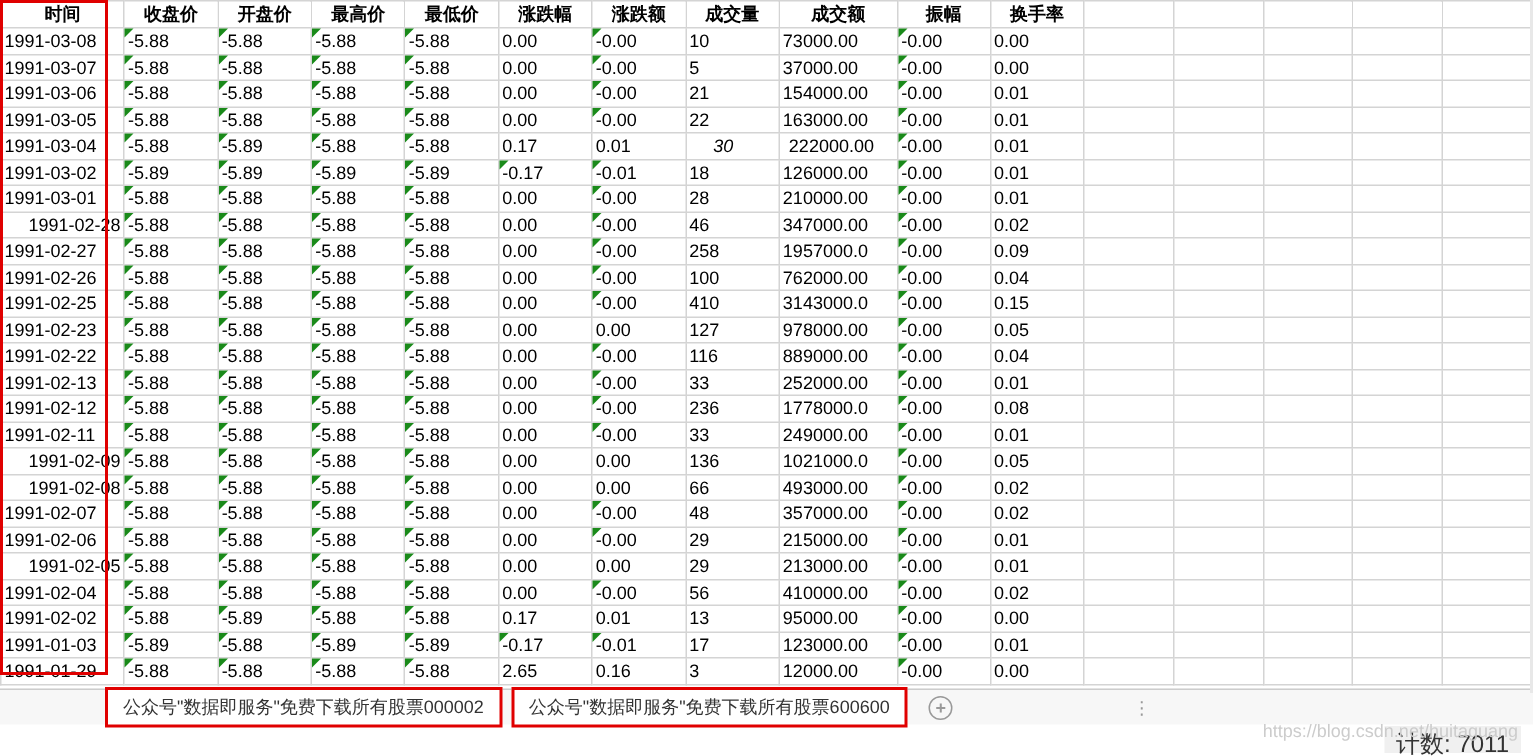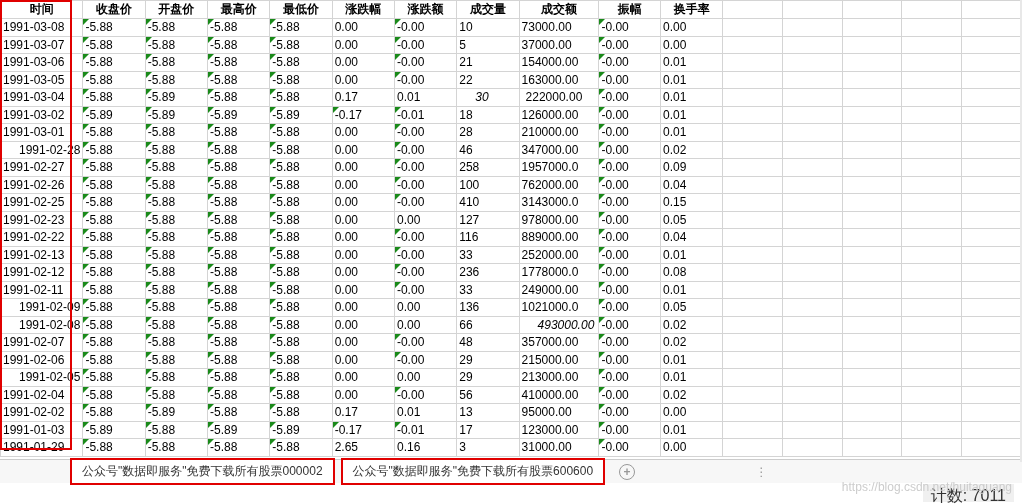--- a/index.html
+++ b/index.html
@@ -355,21 +355,21 @@
       </tr>
       <tr>
         <td><span style="margin-left: 16px;">1991-02-08</span></td>
         <td><span class="tri"></span><span style="margin-left: 0px;">-5.88</span></td>
         <td><span class="tri"></span><span style="margin-left: 0px;">-5.88</span></td>
         <td><span class="tri"></span><span style="margin-left: 0px;">-5.88</span></td>
         <td><span class="tri"></span><span style="margin-left: 0px;">-5.88</span></td>
         <td><span style="margin-left: 0px;">0.00</span></td>
         <td><span style="margin-left: 0px;">0.00</span></td>
         <td><span style="margin-left: 0px;">66</span></td>
-        <td><span style="margin-left: 16px; font-style: italic;">493000.00</span></td>
+        <td><span style="margin-left: 0px;">493000.00</span></td>
         <td><span class="tri"></span><span style="margin-left: 0px;">-0.00</span></td>
         <td><span style="margin-left: 0px;">0.02</span></td>
         <td></td>
         <td></td>
         <td></td>
         <td></td>
         <td></td>
       </tr>
       <tr>
         <td><span style="margin-left: 0px;">1991-02-07</span></td>
@@ -481,21 +481,21 @@
       </tr>
       <tr>
         <td><span style="margin-left: 0px;">1991-01-29</span></td>
         <td><span class="tri"></span><span style="margin-left: 0px;">-5.88</span></td>
         <td><span class="tri"></span><span style="margin-left: 0px;">-5.88</span></td>
         <td><span class="tri"></span><span style="margin-left: 0px;">-5.88</span></td>
         <td><span class="tri"></span><span style="margin-left: 0px;">-5.88</span></td>
         <td><span style="margin-left: 0px;">2.65</span></td>
         <td><span style="margin-left: 0px;">0.16</span></td>
         <td><span style="margin-left: 0px;">3</span></td>
-        <td><span style="margin-left: 0px;">31000.00</span></td>
+        <td><span style="margin-left: 0px;">12000.00</span></td>
         <td><span class="tri"></span><span style="margin-left: 0px;">-0.00</span></td>
         <td><span style="margin-left: 0px;">0.00</span></td>
         <td></td>
         <td></td>
         <td></td>
         <td></td>
         <td></td>
       </tr>
     </tbody>
 </table>

